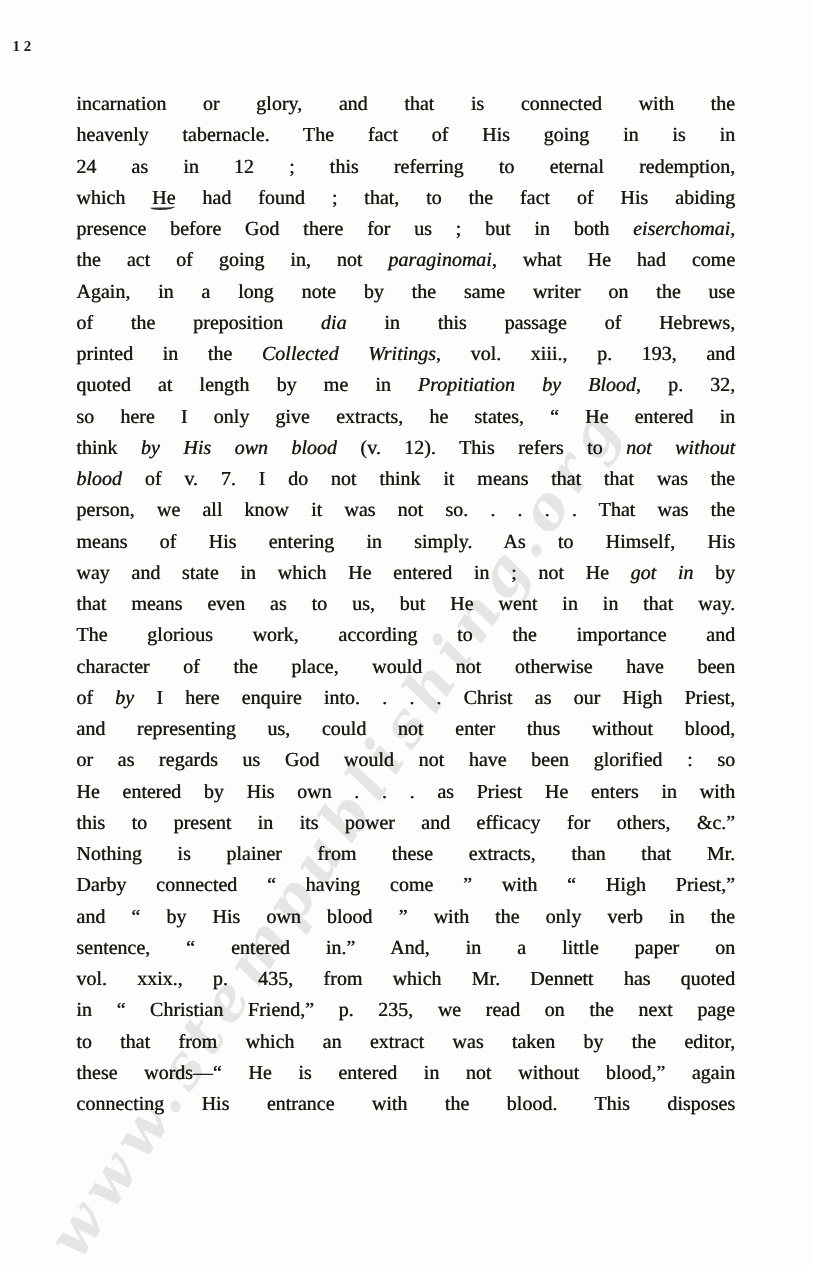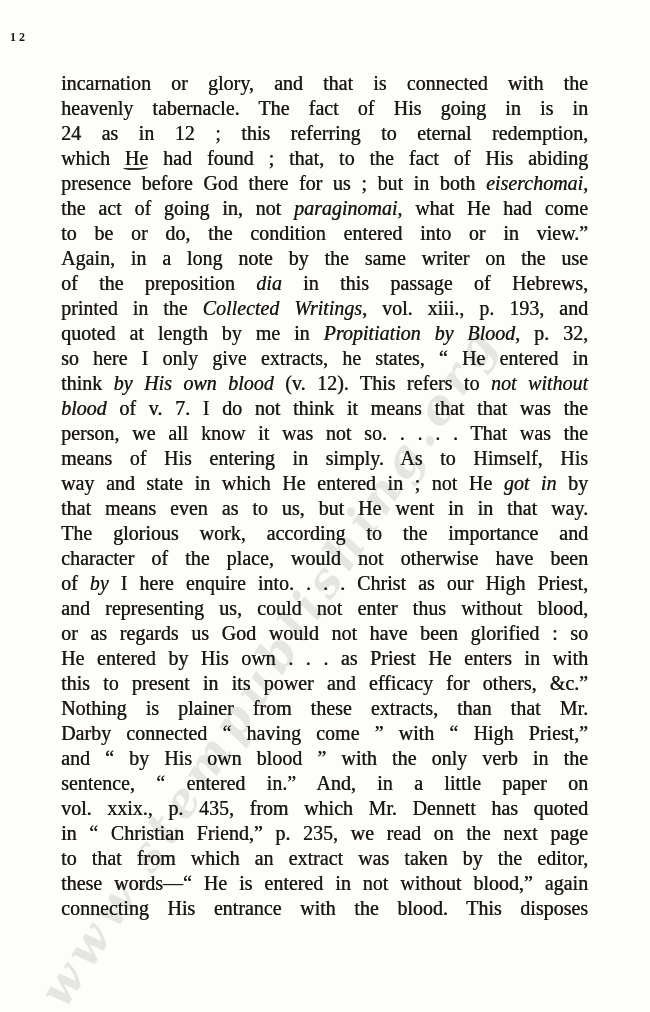--- a/index.html
+++ b/index.html
@@ -47,21 +47,21 @@
   .page-body {
     position: absolute;
     top: 71px;
     left: 61px;
     width: 527px;
   }
 
   .line {
     height: 25px;
     line-height: 25px;
-    font-size: 20px;
+    font-size: 16px;
     text-align: justify;
     text-align-last: justify;
     overflow: visible;
     
     text-shadow: 0.4px 0 0 rgba(27, 23, 19, 0.85);
   }
 
   .line em { font-style: italic; }
 
   
@@ -89,21 +89,20 @@
 
   <div class="page-number">12</div>
 
   <div class="page-body">
       <div class="line"><span>incarnation or glory, and that is connected with the</span></div>
       <div class="line"><span>heavenly tabernacle. The fact of His going in is in</span></div>
       <div class="line"><span>24 as in 12 ; this referring to eternal redemption,</span></div>
       <div class="line"><span>which </span><span class="mark-under">He</span><span> had found ; that, to the fact of His abiding</span></div>
       <div class="line"><span>presence before God there for us ; but in both </span><em>eiserchomai,</em></div>
       <div class="line"><span>the act of going in, not </span><em>paraginomai,</em><span> what He had come</span></div>
-      <div class="line"><span>to be or do, the condition entered into or in view.”</span></div>
       <div class="line"><span>Again, in a long note by the same writer on the use</span></div>
       <div class="line"><span>of the preposition </span><em>dia</em><span> in this passage of Hebrews,</span></div>
       <div class="line"><span>printed in the </span><em>Collected Writings</em><span>, vol. xiii., p. 193, and</span></div>
       <div class="line"><span>quoted at length by me in </span><em>Propitiation by Blood</em><span>, p. 32,</span></div>
       <div class="line"><span>so here I only give extracts, he states, “ He entered in</span></div>
       <div class="line"><span>think </span><em>by His own blood</em><span> (v. 12). This refers to </span><em>not without</em></div>
       <div class="line"><em>blood</em><span> of v. 7. I do not think it means that that was the</span></div>
       <div class="line"><span>person, we all know it was not so. . . . . That was the</span></div>
       <div class="line"><span>means of His entering in simply. As to Himself, His</span></div>
       <div class="line"><span>way and state in which He entered in ; not He </span><em>got in</em><span> by</span></div>

